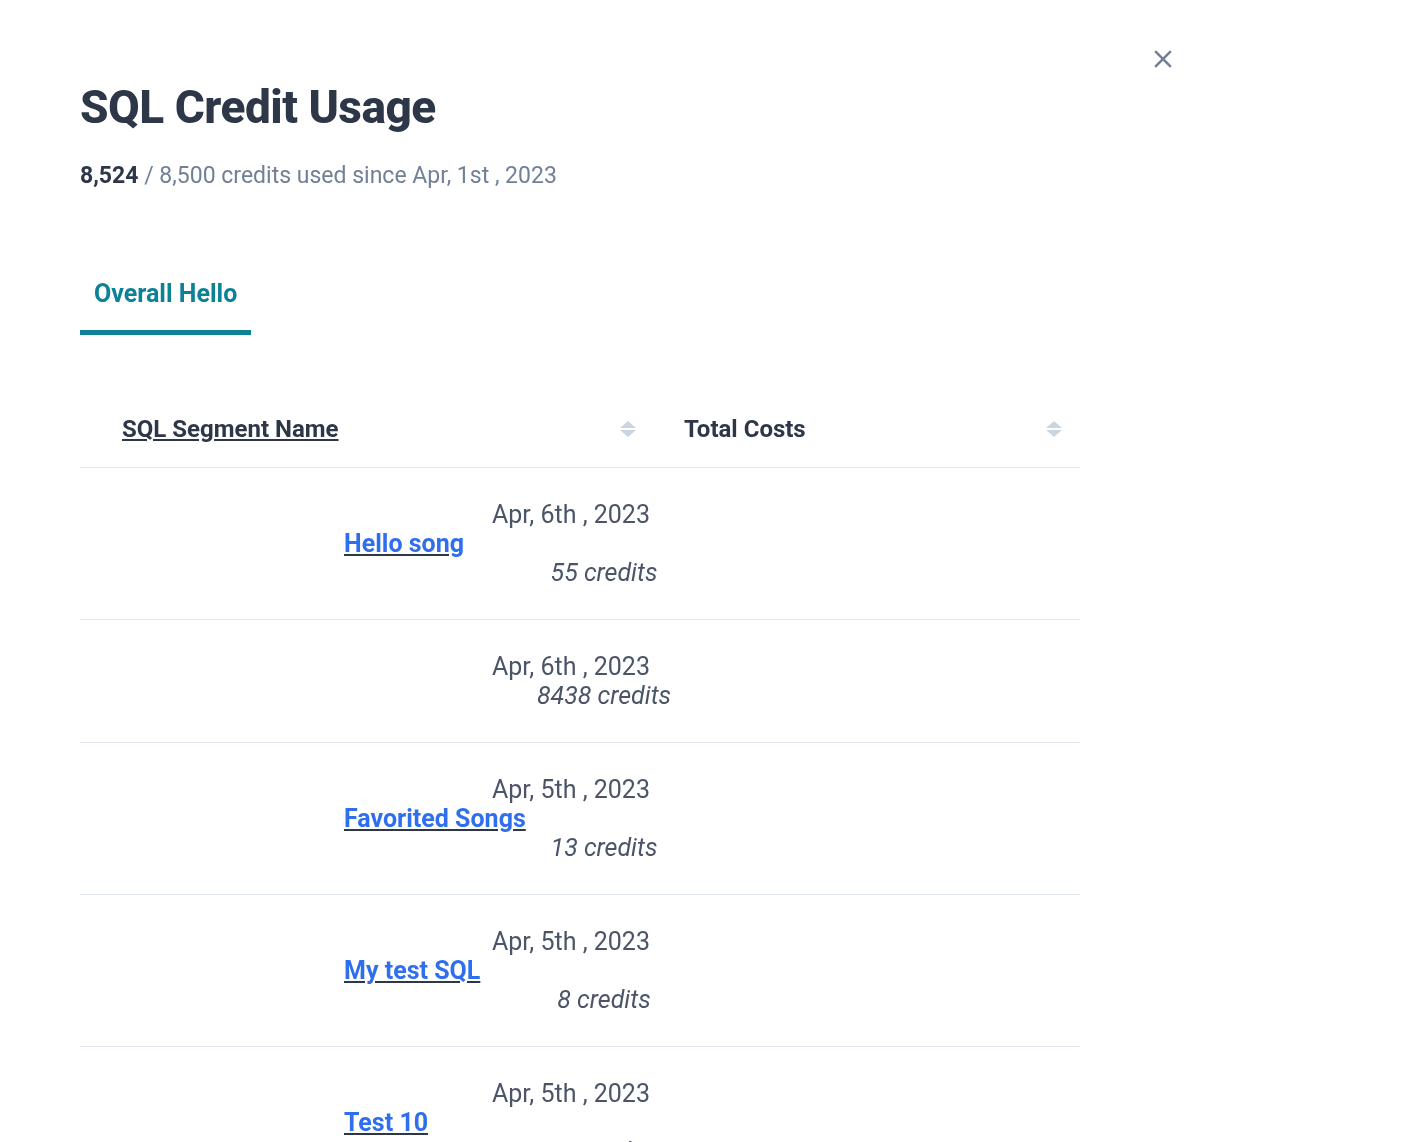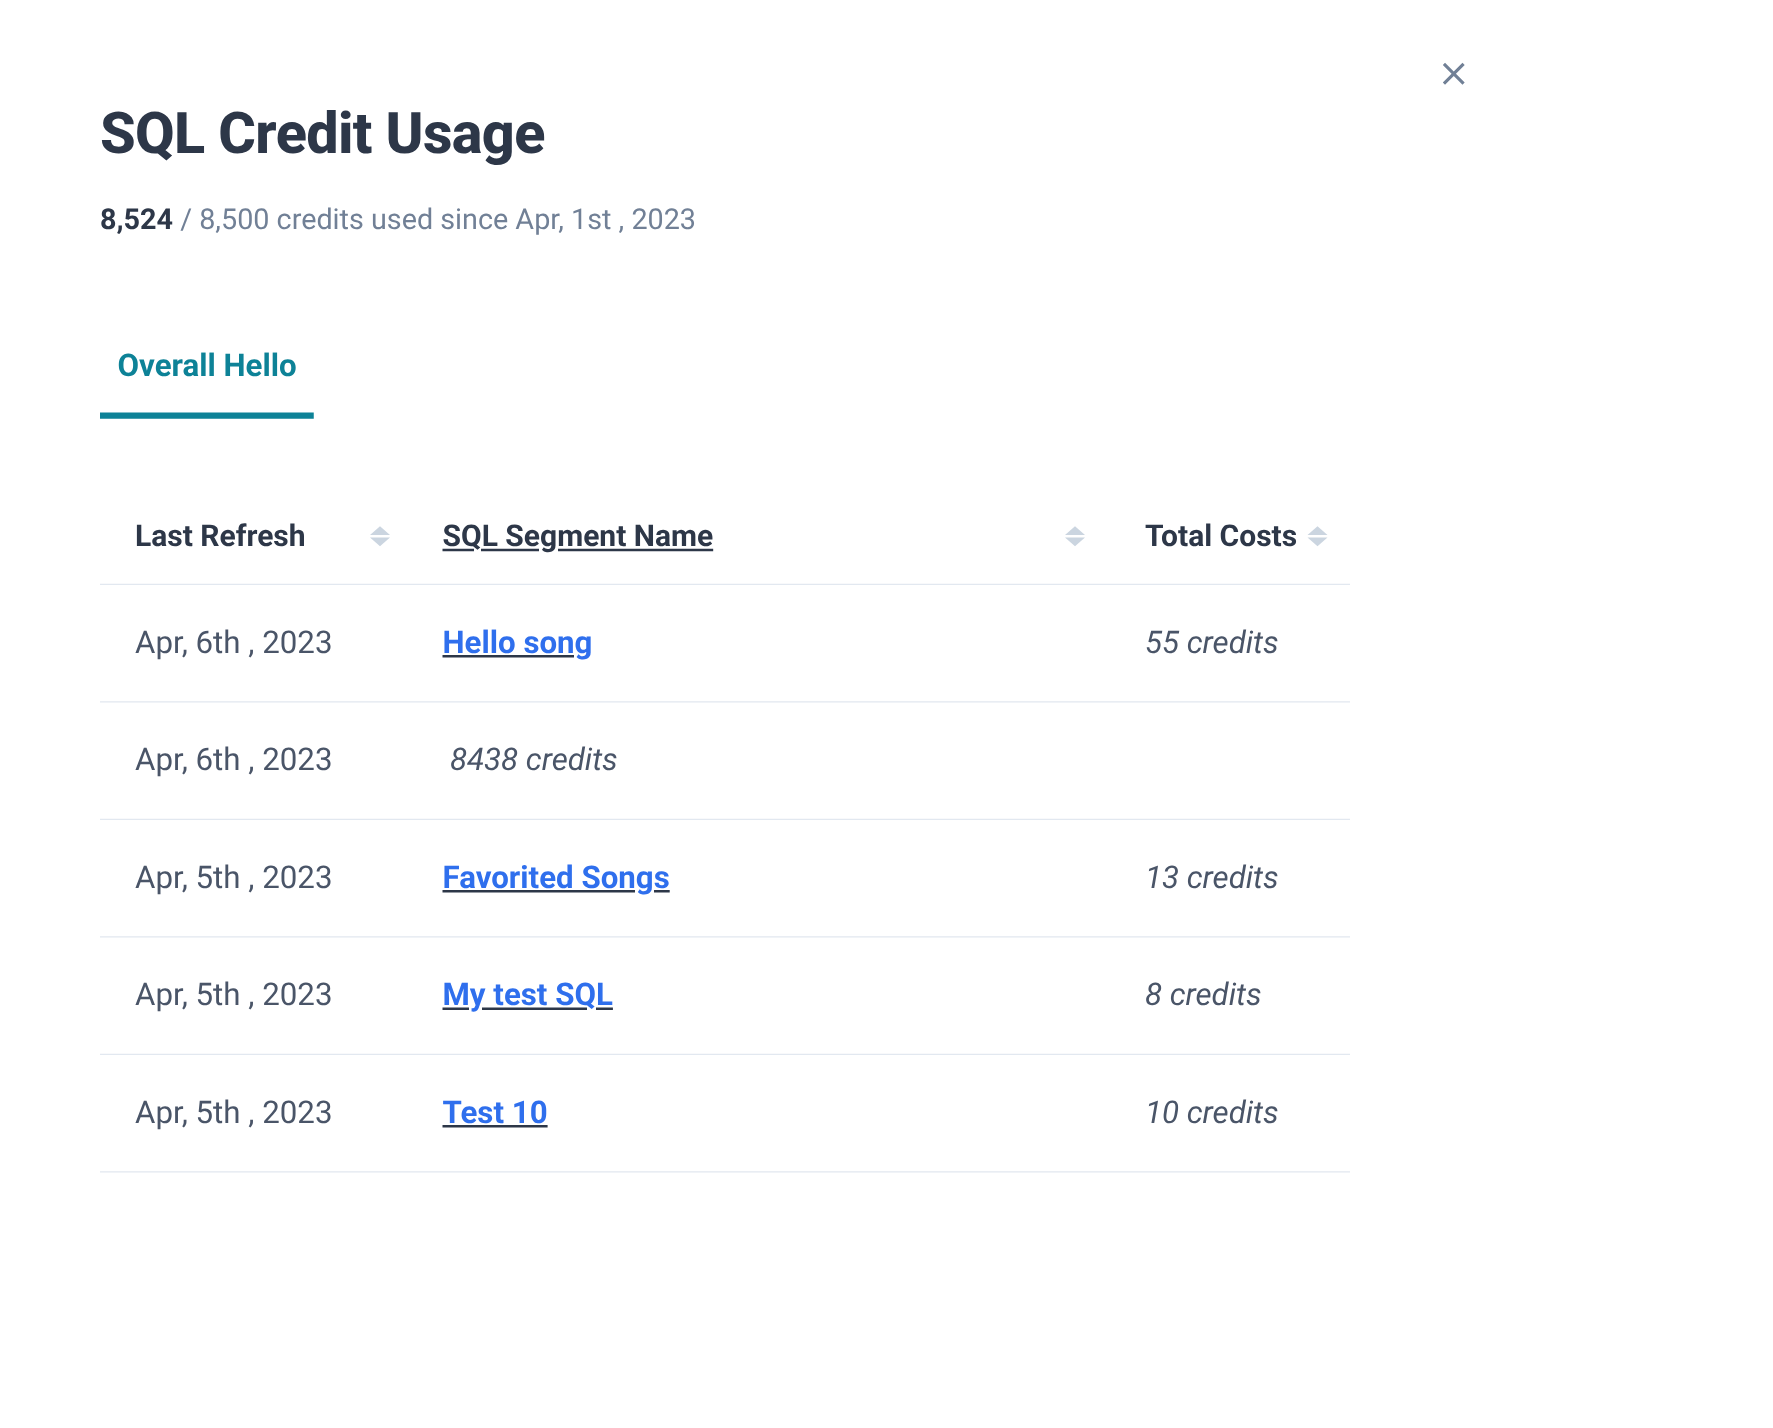--- a/index.html
+++ b/index.html
@@ -100,20 +100,21 @@
   .sort-icon .tri.down {
     border-top: 7px solid #cbd5e0;
   }
   .tbody {
   }
   .trow {
     display: flex;
     align-items: center;
     padding: 32px 0;
     border-bottom: 1px solid #e2e8f0;
+    flex-direction: column;
   }
   .td {
     font-size: 25px;
   }
   .td.col-refresh {
     width: 232px;
     padding-left: 28px;
     color: #4a5568;
     font-weight: 400;
   }
@@ -152,27 +153,20 @@
   <p class="subtitle">
     <span class="bold">8,524</span><span> / 8,500 credits used since Apr, 1st , 2023</span>
   </p>
 
   <div class="tabs">
     <div class="tab">Overall Hello</div>
   </div>
 
   <div class="table">
     <div class="thead">
-      <div class="th col-refresh">
-        <span>Last Refresh</span>
-        <span class="sort-icon">
-          <span class="tri up"></span>
-          <span class="tri down"></span>
-        </span>
-      </div>
       <div class="th col-name">
         <span>SQL Segment Name</span>
         <span class="sort-icon">
           <span class="tri up"></span>
           <span class="tri down"></span>
         </span>
       </div>
       <div class="th col-cost">
         <span>Total Costs</span>
         <span class="sort-icon">

